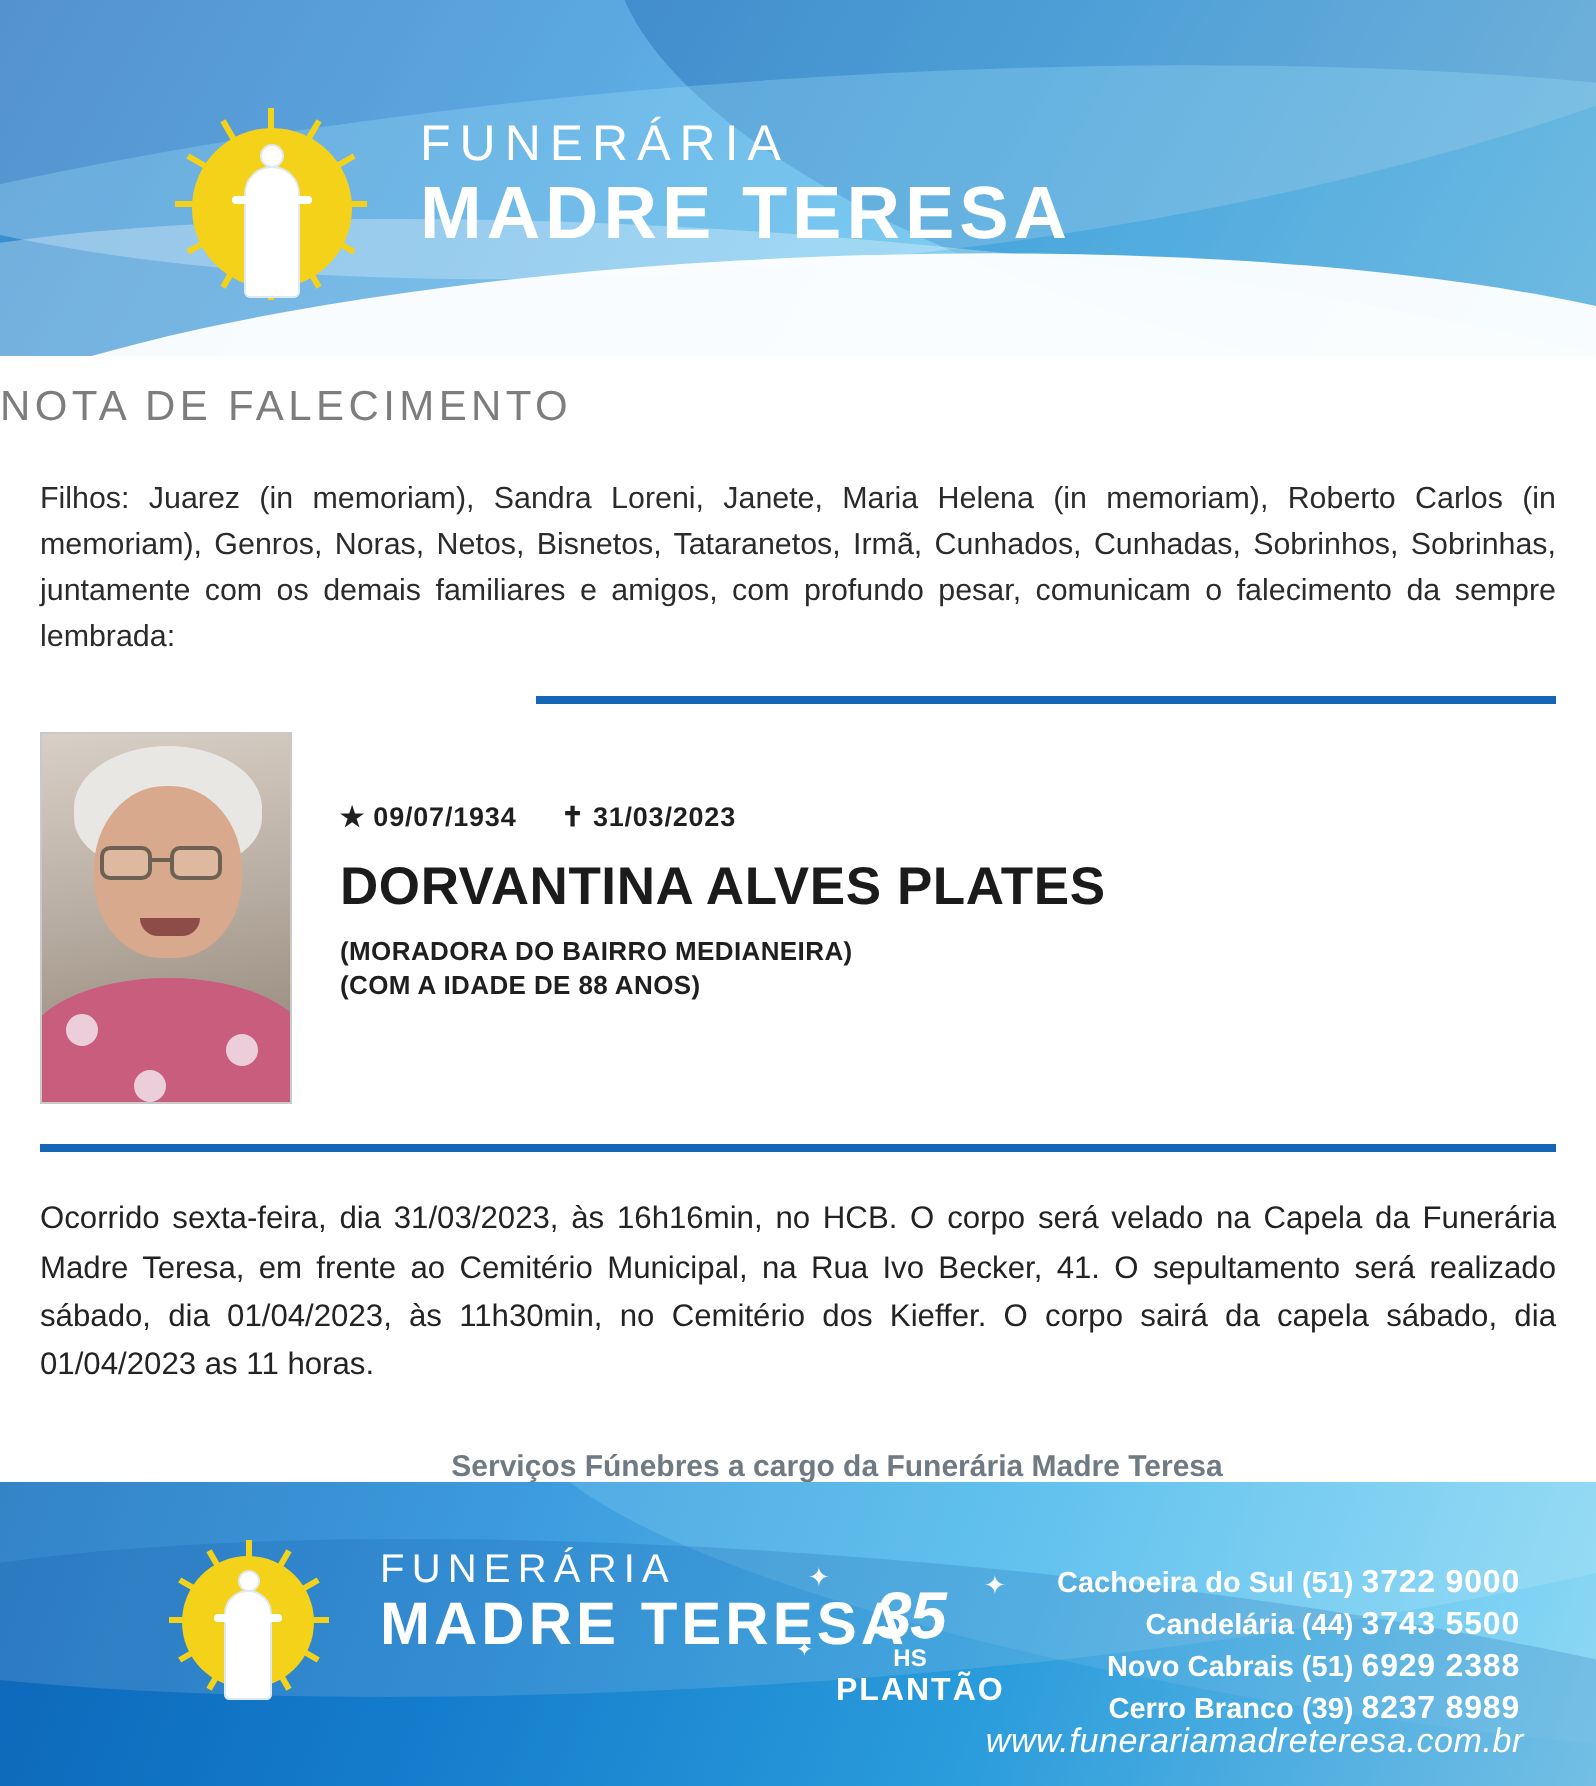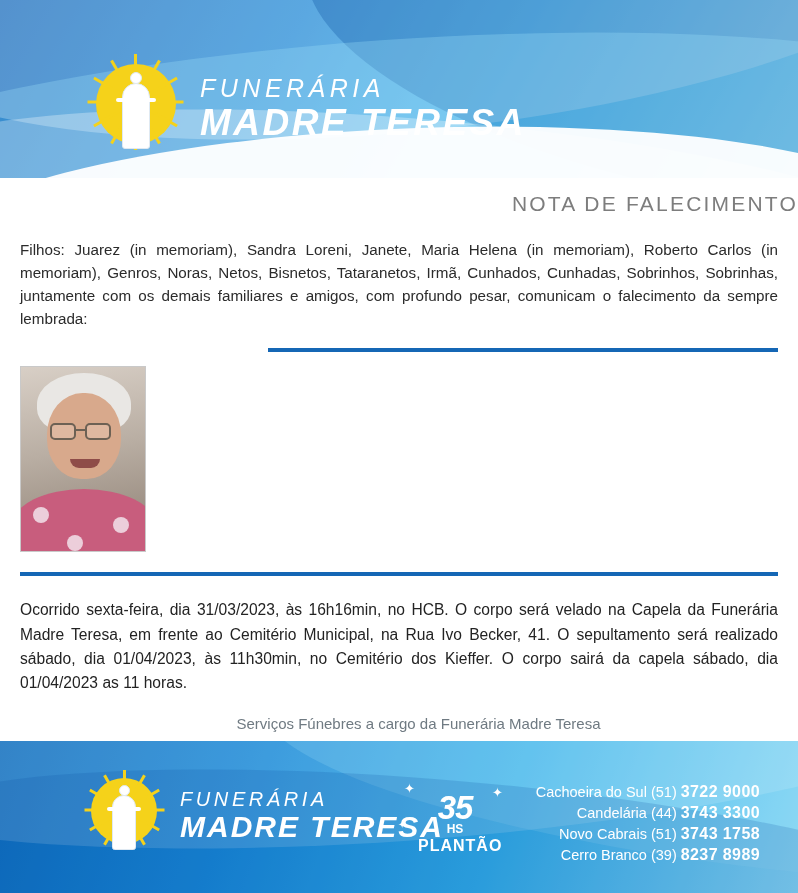--- a/index.html
+++ b/index.html
@@ -65,23 +65,22 @@
     background: #ffffff;
     border-radius: 50% 50% 0 0 / 100% 100% 0 0;
     opacity: 0.95;
     transform: rotate(-2deg);
   }
 
   
   .logo-wrap {
     position: absolute;
     display: flex;
-    align-items: center;
-    gap: 20px;
-    font-style: italic;
+    align-items: flex-start;
+    gap: 30px;
   }
   .logo-top { left: 92px; top: 60px; }
   .logo-mark {
     position: relative;
     width: 88px; height: 96px;
   }
   .sun {
     position: absolute;
     left: 4px; top: 4px;
     width: 80px; height: 80px;
@@ -136,21 +135,21 @@
     font-weight: 700;
   }
 
   
   .content {
     position: absolute;
     left: 0; top: 178px;
     width: 798px;
   }
   .nota-title {
-    text-align: right;
+    text-align: left;
     color: #7d7d7d;
     font-size: 21px;
     letter-spacing: 2.2px;
     margin-top: 14px;
     font-weight: 400;
   }
   .intro {
     margin: 22px 20px 0 20px;
     font-size: 15.2px;
     line-height: 1.52;
@@ -265,24 +264,24 @@
   .details {
     margin: 22px 20px 0 20px;
     font-size: 15.6px;
     line-height: 1.55;
     color: #232323;
     text-align: justify;
   }
 
   .services {
     text-align: center;
-    margin-top: 20px;
+    margin-top: 30px;
     color: #6f7a82;
     font-size: 15px;
-    font-weight: normal;
+    font-weight: bold;
     padding-left: 39px;
   }
 
   
   .bottom-banner {
     position: absolute;
     left: 0; bottom: 0;
     width: 798px;
     height: 152px;
     background: linear-gradient(110deg, #0d6cbd 0%, #1787d6 30%, #31aee9 62%, #8ad8f4 100%);
@@ -358,21 +357,21 @@
     position: absolute;
     right: 38px; top: 42px;
     text-align: right;
     color: #ffffff;
   }
   .phone-row {
     font-size: 14.5px;
     margin-bottom: 3px;
     white-space: nowrap;
   }
-  .phone-row .city { font-weight: 400; }
+  .phone-row .city { font-weight: 700; }
   .phone-row .num  { font-weight: bold; font-size: 16px; letter-spacing: .4px; }
   .site {
     position: absolute;
     right: 36px; bottom: 12px;
     color: #ffffff;
     font-size: 17px;
     font-style: italic;
     letter-spacing: .3px;
   }
 </style>
@@ -429,20 +428,32 @@
         <div class="p-hair"></div>
         <div class="p-face"></div>
         <div class="p-glass-l"></div>
         <div class="p-glass-r"></div>
         <div class="p-bridge"></div>
         <div class="p-mouth"></div>
         <div class="p-shoulders"></div>
         <div class="p-fl1"></div>
         <div class="p-fl2"></div>
         <div class="p-fl3"></div>
+      </div>
+      <div class="info">
+        <div class="dates">
+          <span>★</span>
+          <span>09/07/1934</span>
+          <span class="sep"></span>
+          <span>✝</span>
+          <span>31/03/2023</span>
+        </div>
+        <div class="dname">DORVANTINA ALVES PLATES</div>
+        <div class="dsub">(MORADORA DO BAIRRO MEDIANEIRA)</div>
+        <div class="dsub2">(COM A IDADE DE 88 ANOS)</div>
       </div>
     </div>
 
     <hr class="rule rule-bottom">
 
     <p class="details">Ocorrido sexta-feira, dia 31/03/2023, às 16h16min, no HCB. O corpo será velado na Capela da Funerária Madre Teresa, em frente ao Cemitério Municipal, na Rua Ivo Becker, 41. O sepultamento será realizado sábado, dia 01/04/2023, às 11h30min, no Cemitério dos Kieffer. O corpo sairá da capela sábado, dia 01/04/2023 as 11 horas.</p>
 
     <div class="services">Serviços Fúnebres a cargo da Funerária Madre Teresa</div>
   </div>
 
@@ -488,27 +499,28 @@
       <div class="word">PLANTÃO</div>
     </div>
 
     <div class="phones">
       <div class="phone-row">
         <span class="city">Cachoeira do Sul (51)</span>
         <span class="num">3722 9000</span>
       </div>
       <div class="phone-row">
         <span class="city">Candelária (44)</span>
-        <span class="num">3743 3300</span>
+        <span class="num">3743 5500</span>
       </div>
       <div class="phone-row">
         <span class="city">Novo Cabrais (51)</span>
-        <span class="num">3743 1758</span>
+        <span class="num">6929 2388</span>
       </div>
       <div class="phone-row">
         <span class="city">Cerro Branco (39)</span>
         <span class="num">8237 8989</span>
       </div>
     </div>
 
+    <div class="site">www.funerariamadreteresa.com.br</div>
   </div>
 
 </div>
 
 </body></html>

